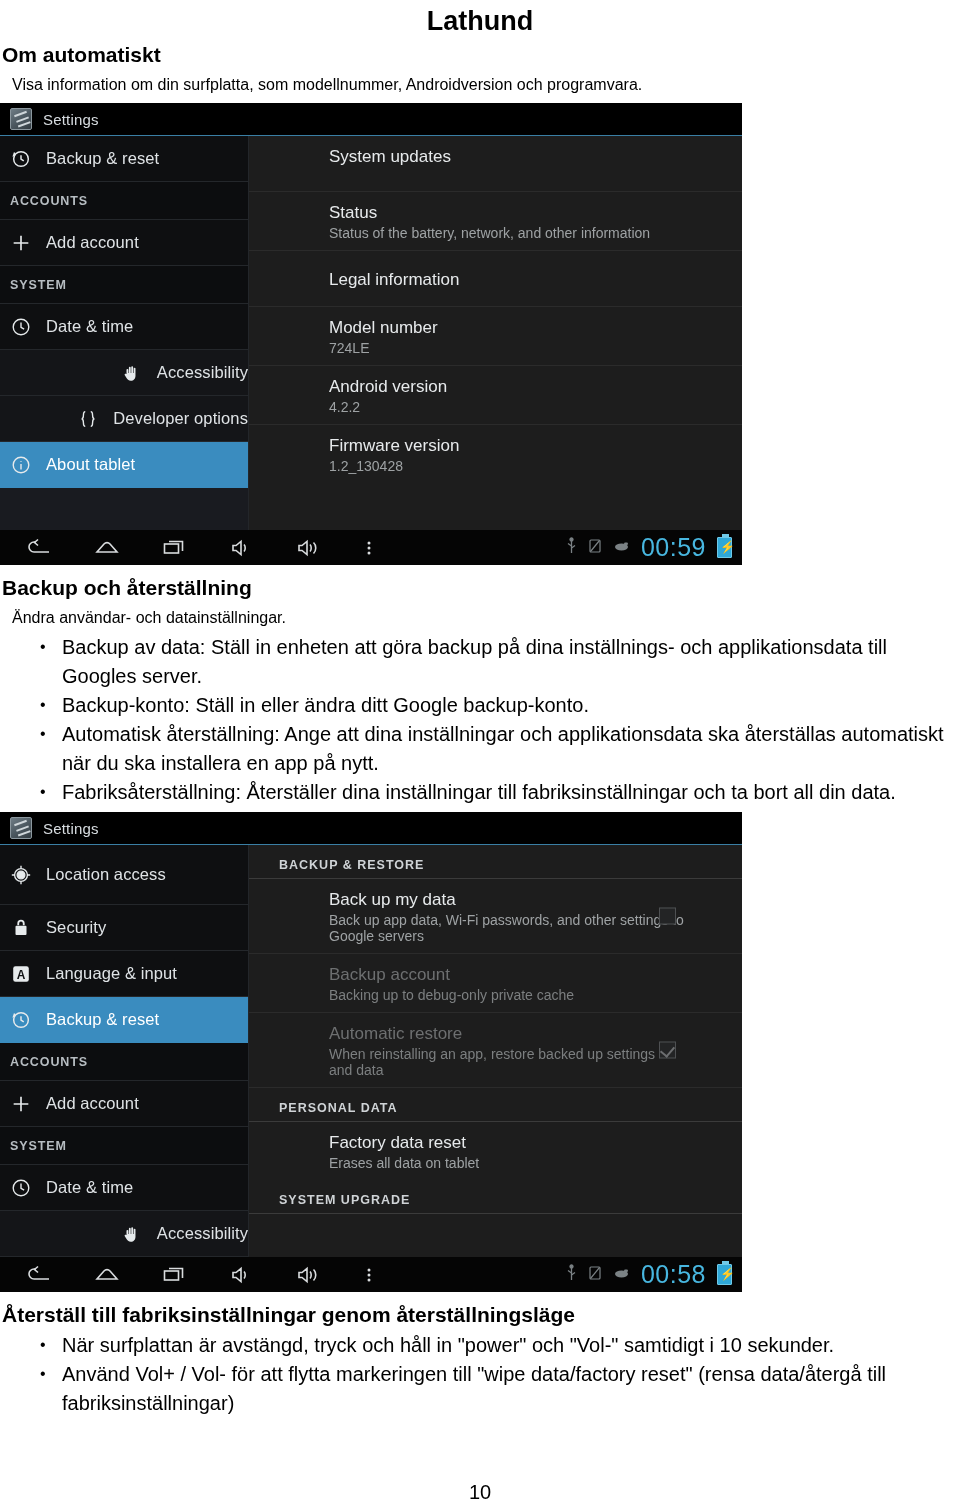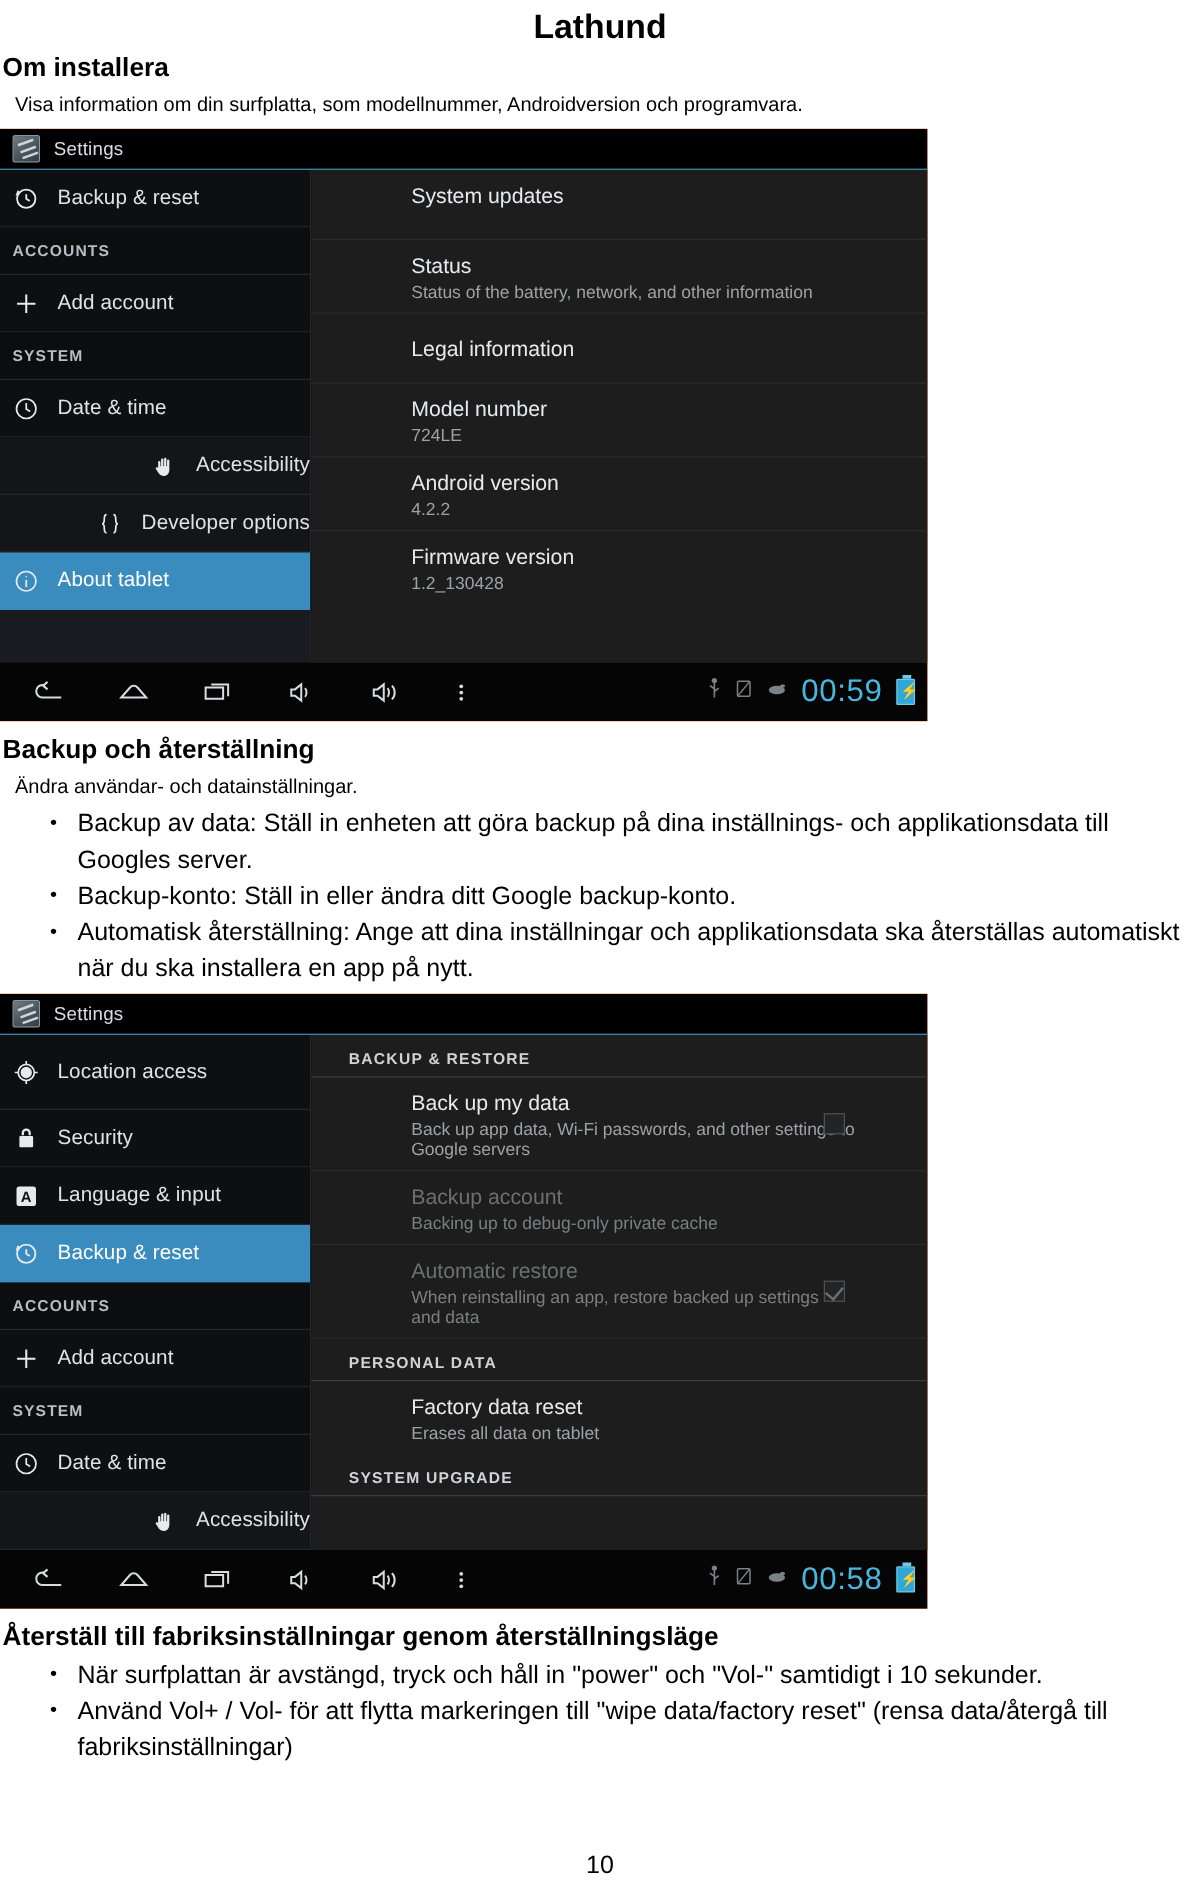--- a/index.html
+++ b/index.html
@@ -182,21 +182,21 @@
     content:"";
     position:absolute; left:3px; top:1px;
     width:7px; height:11px;
     border-right: 2px solid #6c6e70;
     border-bottom: 2px solid #6c6e70;
     transform: rotate(40deg);
   }
 
   
   .navbar {
-    height: 47px;
+    height: 35px;
     background: #050505;
     display: flex;
     align-items: center;
     position: relative;
   }
   .nav-left { display: flex; align-items: center; gap: 42px; padding-left: 26px; }
   .nav-right {
     position: absolute; right: 10px; top: 0; bottom: 0;
     display: flex; align-items: center; gap: 11px;
   }
@@ -220,21 +220,21 @@
   .statusdot { color: #7b8285; }
 </style>
 </head>
 <body>
 
 <div class="page">
 
   <div class="doc-title">Lathund</div>
 
   <div style="margin-top:2px;">
-    <div class="h2">Om installera</div>
+    <div class="h2">Om automatiskt</div>
     <div class="body-line">Visa information om din surfplatta, som modellnummer, Androidversion och programvara.</div>
   </div>
 
   <div class="shot" style="margin-top:4px;">
     <div class="shot-topbar">
       <div class="settings-icon"></div>
       <div class="topbar-title">Settings</div>
     </div>
 
     <div class="shot-body">
@@ -403,20 +403,21 @@
     </div>
   </div>
 
   <div style="margin-top:8px;">
     <div class="h2">Backup och återställning</div>
     <div class="body-line">Ändra användar- och datainställningar.</div>
     <ul class="bullets">
       <li>Backup av data: Ställ in enheten att göra backup på dina inställnings- och applikationsdata till Googles server.</li>
       <li>Backup-konto: Ställ in eller ändra ditt Google backup-konto.</li>
       <li>Automatisk återställning: Ange att dina inställningar och applikationsdata ska återställas automatiskt när du ska installera en app på nytt.</li>
+      <li>Fabriksåterställning: Återställer dina inställningar till fabriksinställningar och ta bort all din data.</li>
     </ul>
   </div>
 
   <div class="shot" style="margin-top:5px;">
     <div class="shot-topbar">
       <div class="settings-icon"></div>
       <div class="topbar-title">Settings</div>
     </div>
 
     <div class="shot-body">

